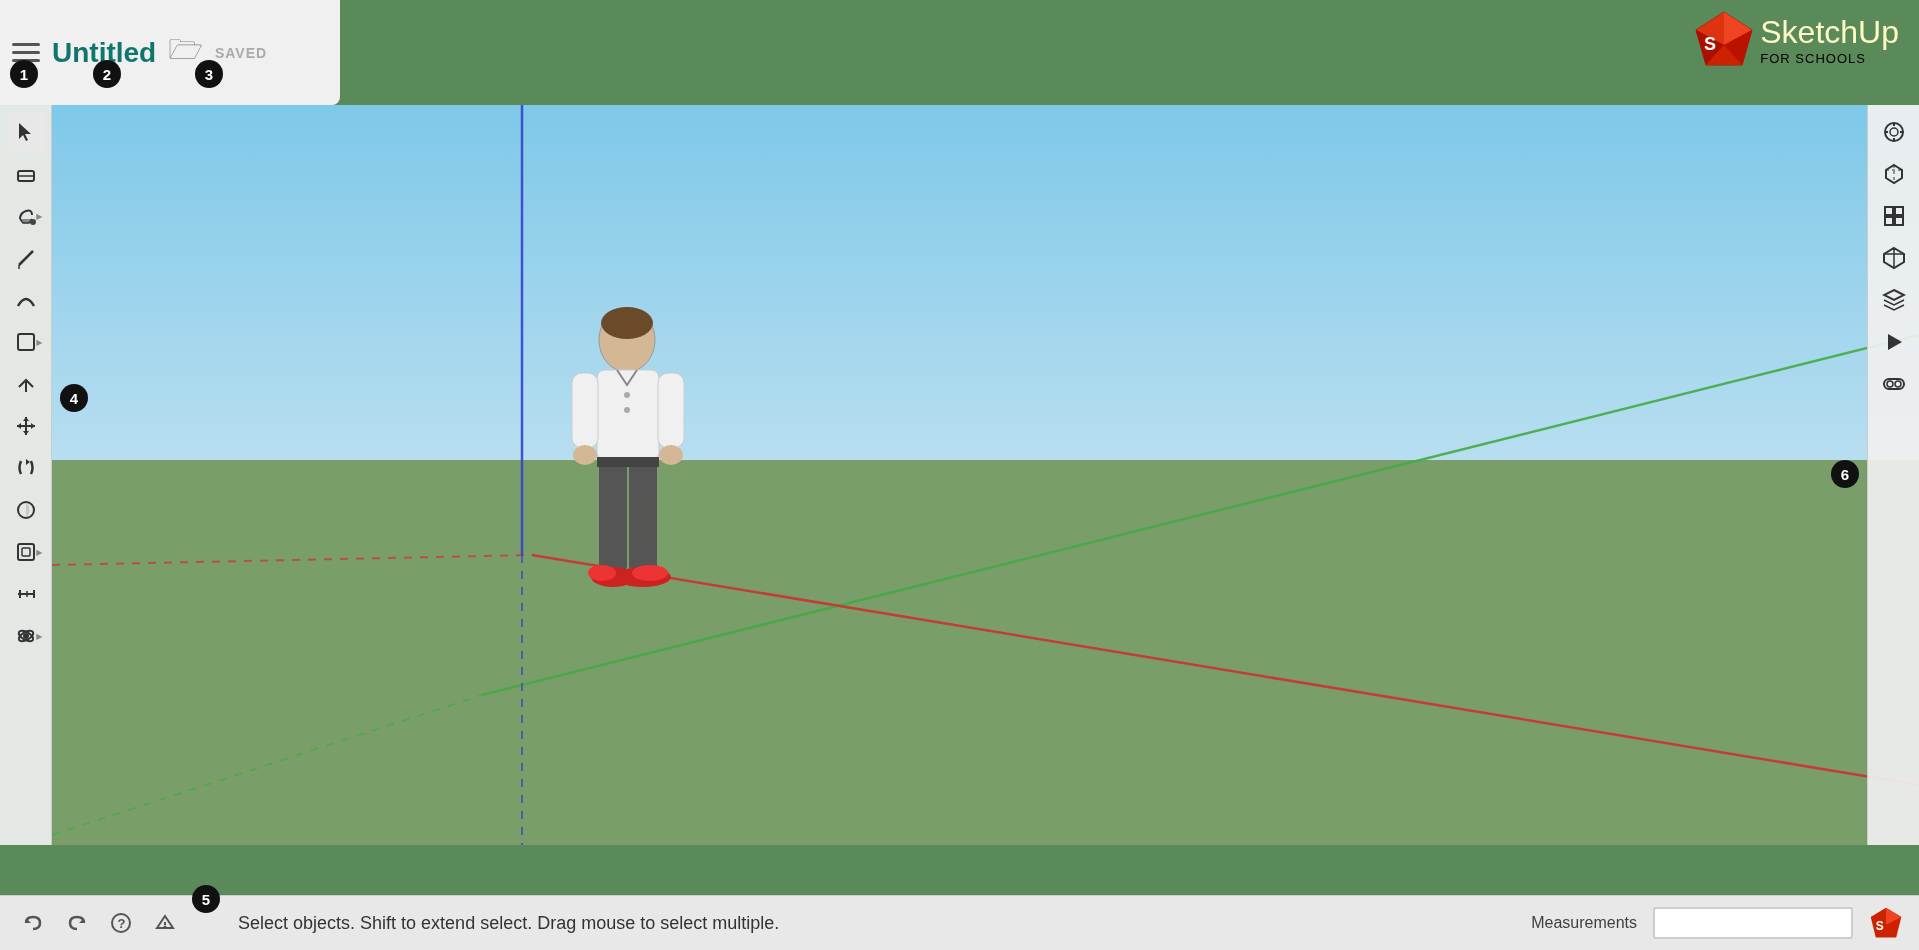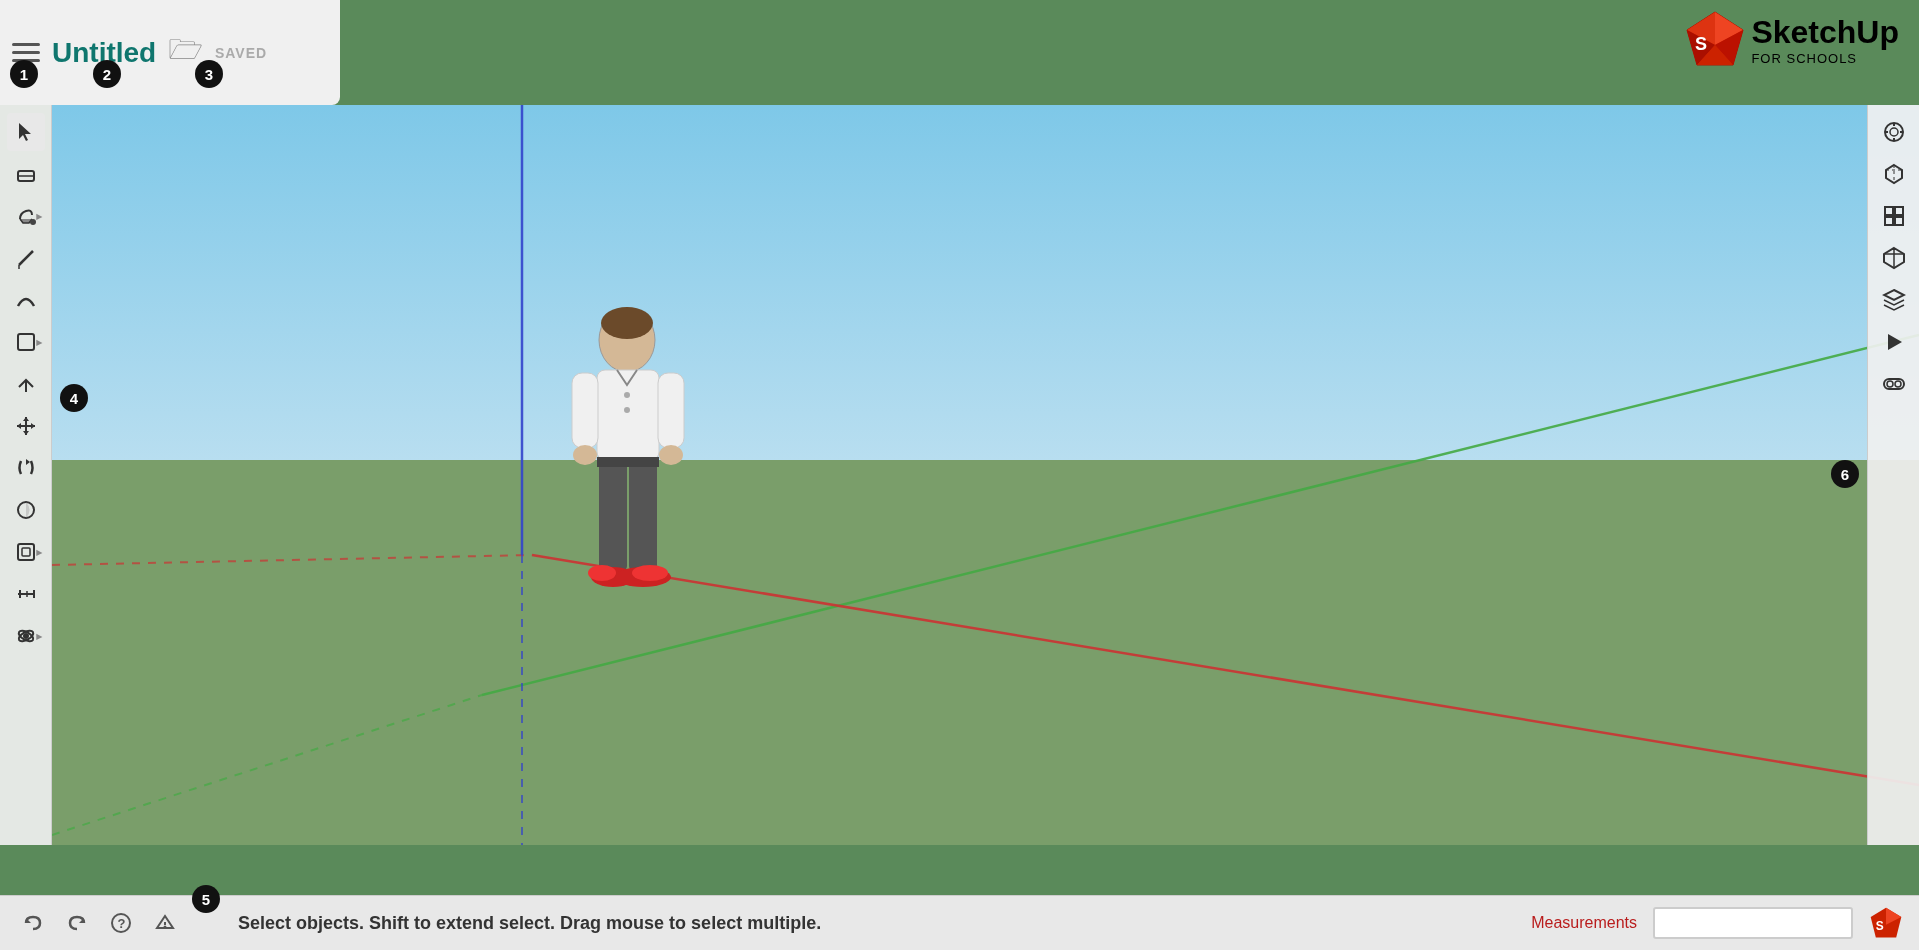--- a/index.html
+++ b/index.html
@@ -42,21 +42,21 @@
       z-index: 100;
       display: flex; align-items: center; gap: 6px;
     }
     .logo-icon {
       width: 60px; height: 60px;
     }
     .logo-text {
       display: flex; flex-direction: column;
     }
     .logo-sketchup {
-      font-size: 32px; font-weight: bold; color: #000000;
+      font-size: 32px; font-weight: normal; color: #fef9c3;
     }
     .logo-forschools {
       font-size: 13px; color: #000000; text-align: left; letter-spacing: 1px;
     }
 
     
     #canvas-area {
       position: absolute;
       top: 105px; left: 52px;
       width: 1867px; height: 740px;
@@ -155,25 +155,24 @@
       cursor: pointer;
       font-size: 18px;
       display: flex; align-items: center; justify-content: center;
       color: #555;
     }
     .status-text {
       flex: 1;
       font-size: 18px;
       color: #333;
       padding-left: 8px;
-      font-weight: bold;
     }
     .measurements-label {
       font-size: 16px;
-      color: #b91c1c;
+      color: #404040;
       margin-right: 6px;
     }
     .measurements-input {
       width: 200px; height: 32px;
       border: 2px solid #ccc;
       border-radius: 3px;
       padding: 0 8px;
       font-size: 15px;
       background: white;
     }

